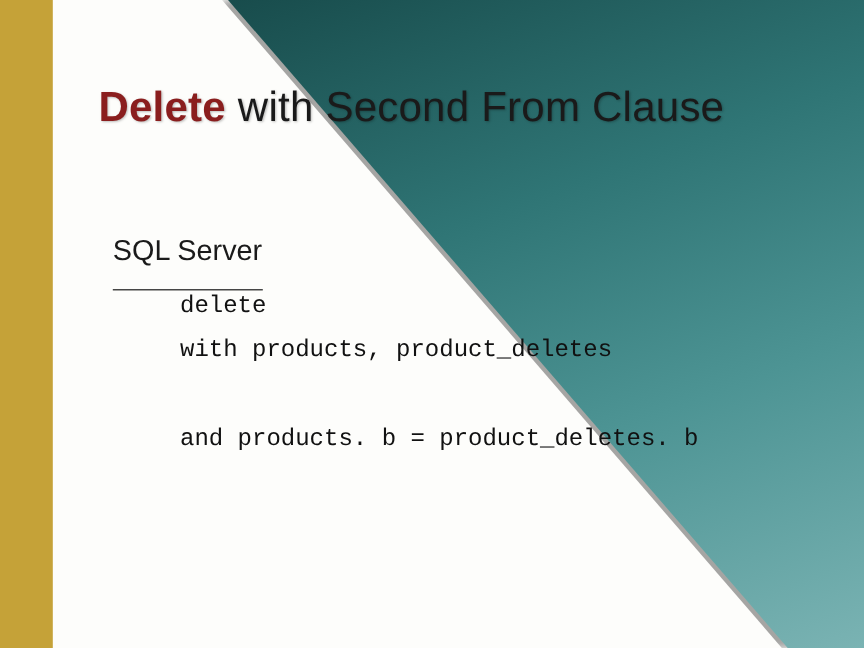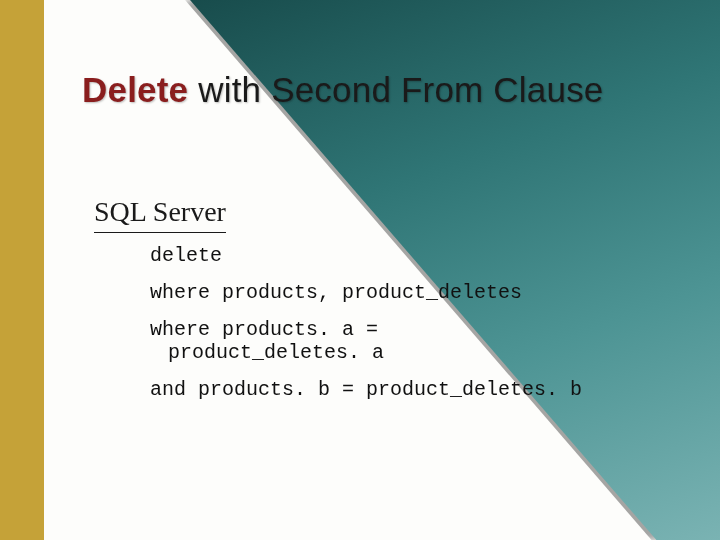--- a/index.html
+++ b/index.html
@@ -68,25 +68,25 @@
     white-space: nowrap;
   }
   .title .emph {
     color: #8a1e1e;
     font-weight: 700;
   }
   .subtitle {
     position: absolute;
     left: 94px;
     top: 196px;
-    font-family: Liberation Serif, serif;
-    font-size: 28px;
+    font-family: Liberation Sans, sans-serif;
+    font-size: 24px;
     color: #1a1a1a;
     border-bottom: 1.5px solid #1a1a1a;
-    padding-bottom: 4px;
+    padding-bottom: 17px;
   }
   .code {
     position: absolute;
     left: 150px;
     top: 244px;
     width: 520px;
     font-family: "Courier New", monospace;
     font-size: 20px;
     color: #111;
     line-height: 1.15;
@@ -109,21 +109,20 @@
 
   <div class="content">
     <h1 class="title">
       <span class="emph">Delete</span><span> with Second From Clause</span>
     </h1>
 
     <div class="subtitle">SQL Server</div>
 
     <div class="code">
       <div>delete</div>
-      <div>where products, product_deletes</div>
+      <div>with products, product_deletes</div>
       <div>
-        <span>where products. a =</span><br>
-        <span class="indent">product_deletes. a</span>
+        <br>
       </div>
       <div>and products. b = product_deletes. b</div>
     </div>
   </div>
 </div>
 
 </body></html>

